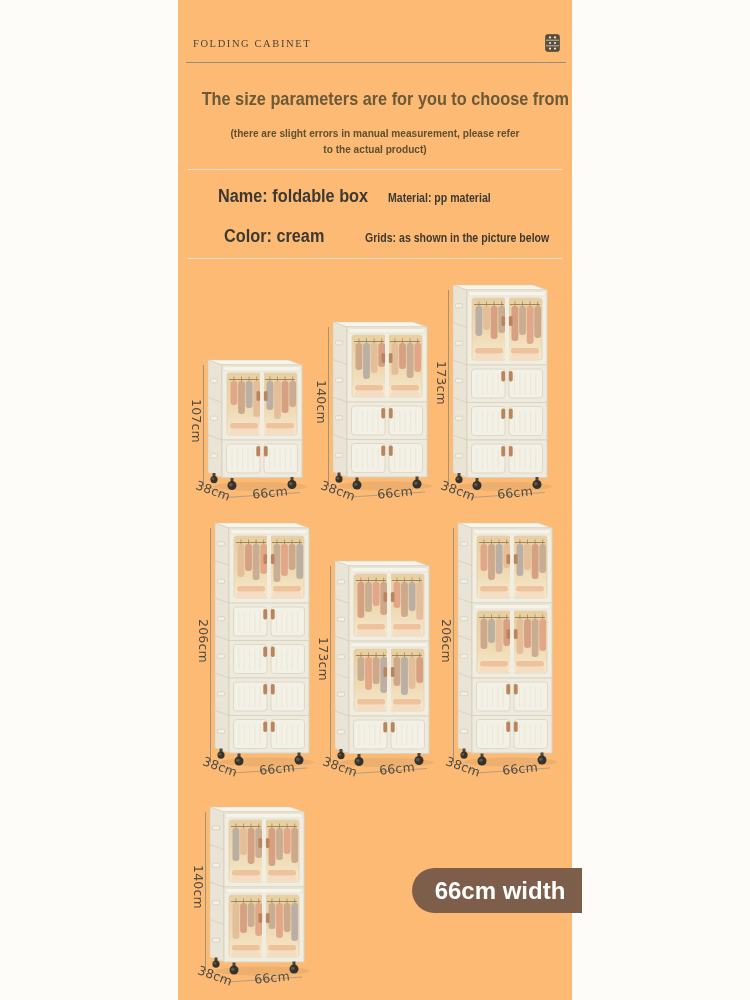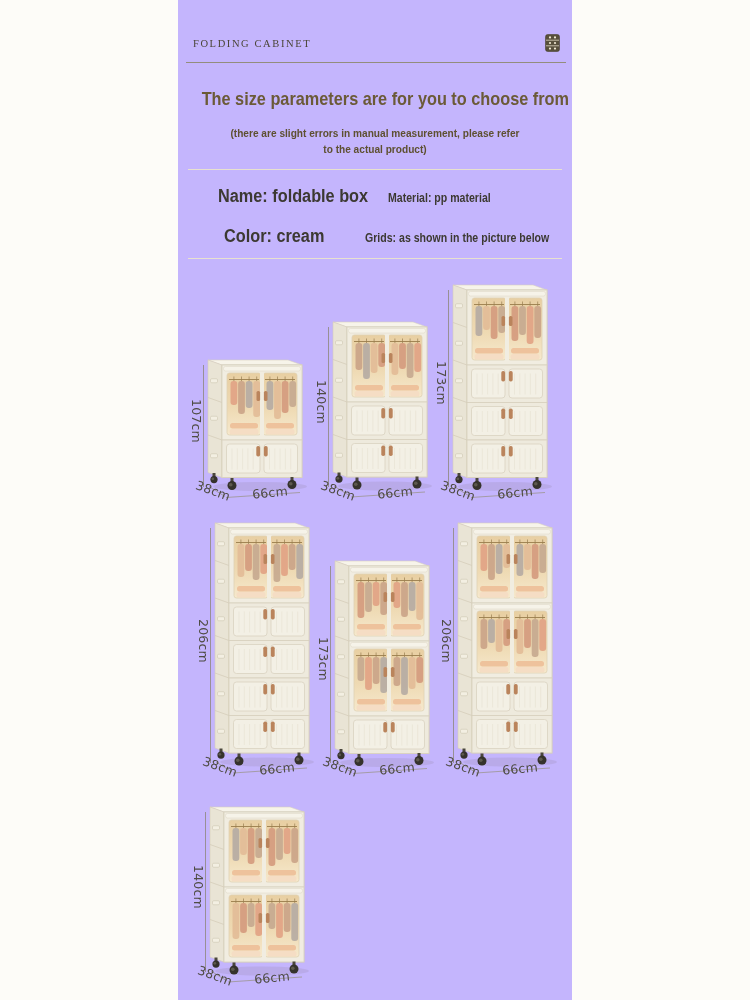--- a/index.html
+++ b/index.html
@@ -3,21 +3,21 @@
 <meta charset="utf-8">
 <style>
   html,body{margin:0;padding:0;}
   body{
     width:750px;height:1000px;position:relative;overflow:hidden;
     background:#fdfcf8;
     font-family:"Liberation Sans",sans-serif;
   }
   .panel{
     position:absolute;left:178px;top:0;width:394px;height:1000px;
-    background:#c4b5fd;
+    background:#fdba74;
   }
   .brand-row{
     position:absolute;top:33px;left:15px;right:12px;height:20px;
     display:flex;justify-content:space-between;align-items:center;
   }
   .brand{
     font-family:"Liberation Serif","DejaVu Serif",serif;
     font-size:10.5px;letter-spacing:1.6px;color:#4a4536;white-space:nowrap;
   }
   .brand-divider{
@@ -1091,13 +1091,16 @@
           <line x1="1" y1="164" x2="17" y2="174" stroke="#97917f" stroke-width="0.7"></line>
           <line x1="18" y1="175" x2="92" y2="170" stroke="#97917f" stroke-width="0.7"></line>
         </svg>
       </div>
       <div class="dim-line-v" style="left:27px;top:812px;height:160px;"></div>
       <div class="dim-label dim-h" style="left:-8px;top:880px;">140cm</div>
       <div class="dim-label dim-d" style="left:17px;top:969px;">38cm</div>
       <div class="dim-label dim-w" style="left:66px;top:971px;">66cm</div>
     </div>
 
+  <div class="width-badge">
+    <span>66cm width</span>
+  </div>
 </div>
 
 </body></html>

